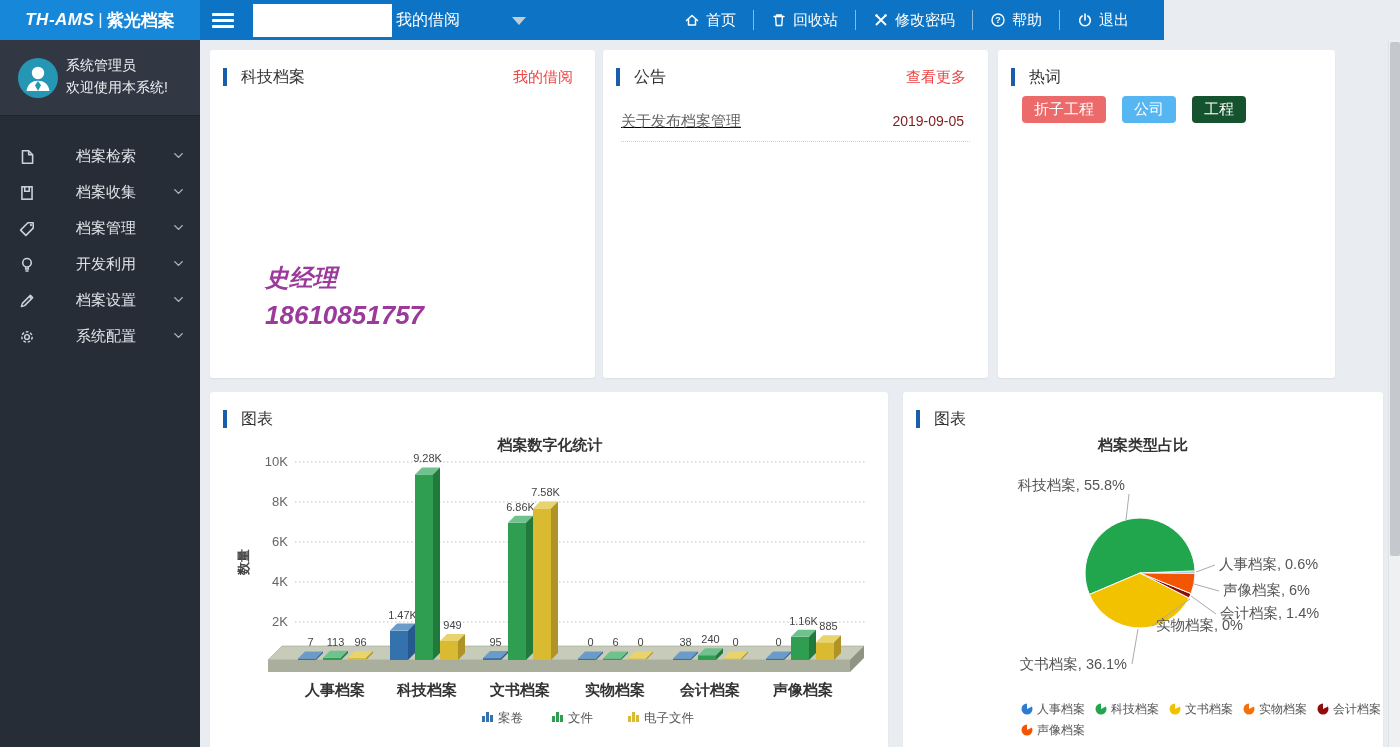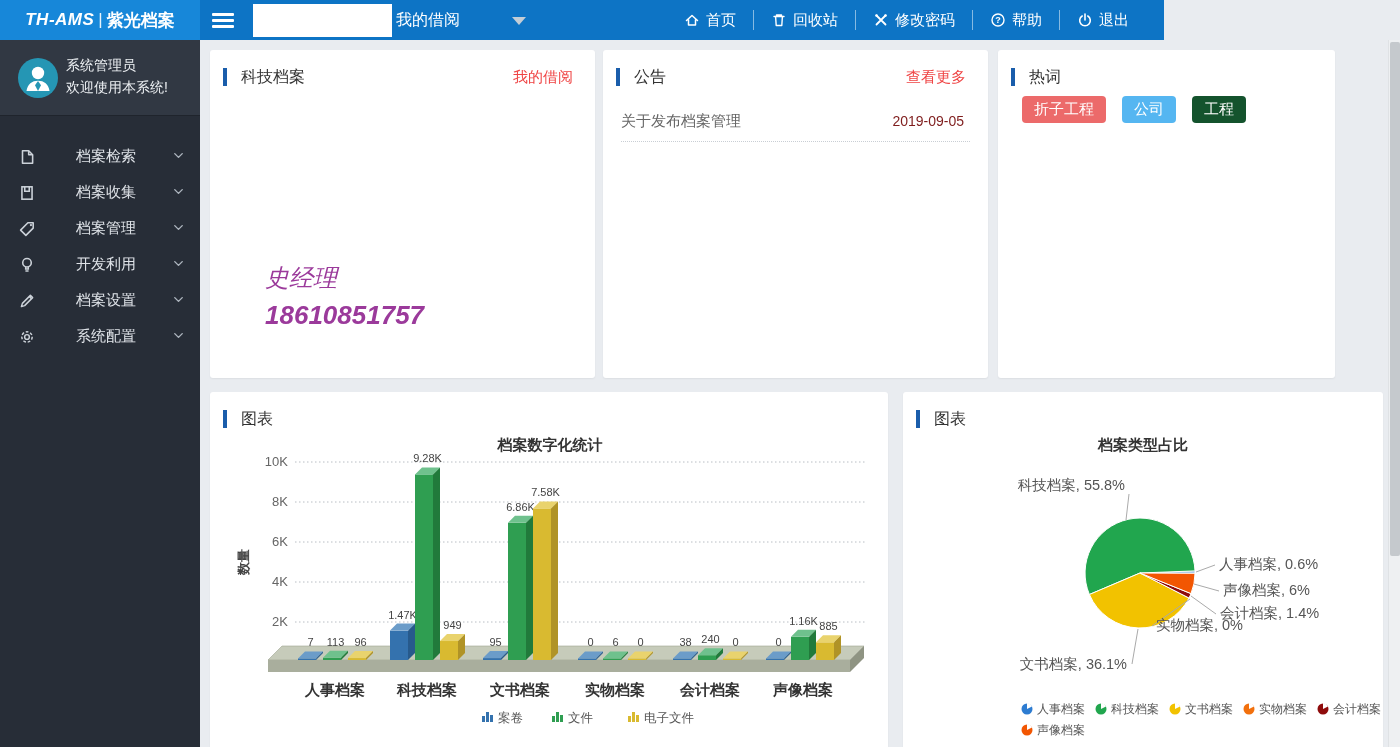--- a/index.html
+++ b/index.html
@@ -39,25 +39,25 @@
   .p-todo { left:210px; top:50px; width:385px; height:328px; }
   .p-notice { left:603px; top:50px; width:385px; height:328px; }
   .p-hot { left:998px; top:50px; width:337px; height:328px; }
   .p-bar { left:210px; top:392px; width:678px; height:380px; }
   .p-pie { left:903px; top:392px; width:480px; height:380px; }
   .panel-header { position:absolute; left:0; top:16px; width:100%; height:24px; }
   .panel-header .hbar { position:absolute; left:13px; top:2px; width:4px; height:18px; background:#1a5dab; }
   .panel-header .htitle { position:absolute; left:31px; top:1px; font-size:16px; color:#333; }
   .panel-header .hlink { position:absolute; right:22px; top:2px; font-size:15px; color:#ef4444; cursor:pointer; text-decoration:none;text-align:center; }
 
-  .todo-name { position:absolute; left:55px; top:212px; font-size:24px; font-weight:normal; font-style:italic; color:#9b3a9b; }
+  .todo-name { position:absolute; left:55px; top:212px; font-size:24px; font-weight:bold; font-style:italic; color:#9b3a9b; }
   .todo-phone { position:absolute; left:55px; top:250px; font-size:26px; font-weight:bold; font-style:italic; color:#9b3a9b; }
 
   .notice-list { position:absolute; left:18px; right:18px; top:54px; }
-  .notice-row { position:relative; height:38px; line-height:34px; border-bottom:1px dotted #c9ced4; cursor:pointer; }
+  .notice-row { position:relative; height:38px; line-height:34px; border-bottom:1px dotted #c9ced4; cursor:pointer;text-decoration:underline; }
   .notice-row .nr-title { font-size:15px; color:#666; }
   .notice-row .nr-date { position:absolute; right:6px; top:0; font-size:14px; color:#7f1d1d; }
 
   .tags { position:absolute; left:24px; top:46px; display:flex; gap:16px; }
   .tag { color:#fff; font-size:15px; padding:4px 12px; border-radius:4px; cursor:pointer; }
 
   .chart-svg { position:absolute; left:0; top:40px; }
 
   
   .scrollbar { position:absolute; right:0; top:40px; width:12px; height:707px; background:#eef0f2; border-left:1px solid #dfe2e5; }

